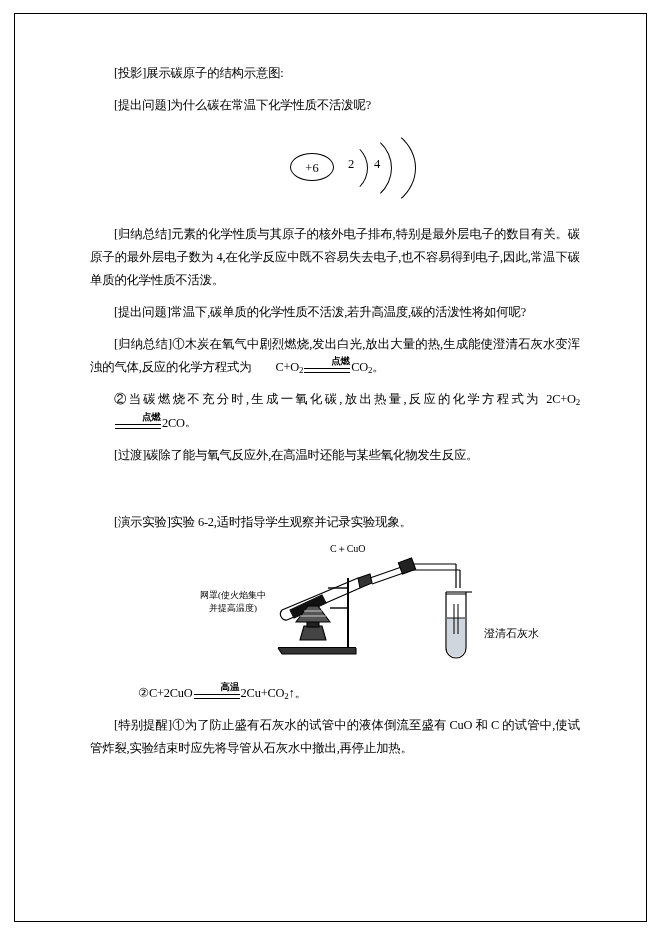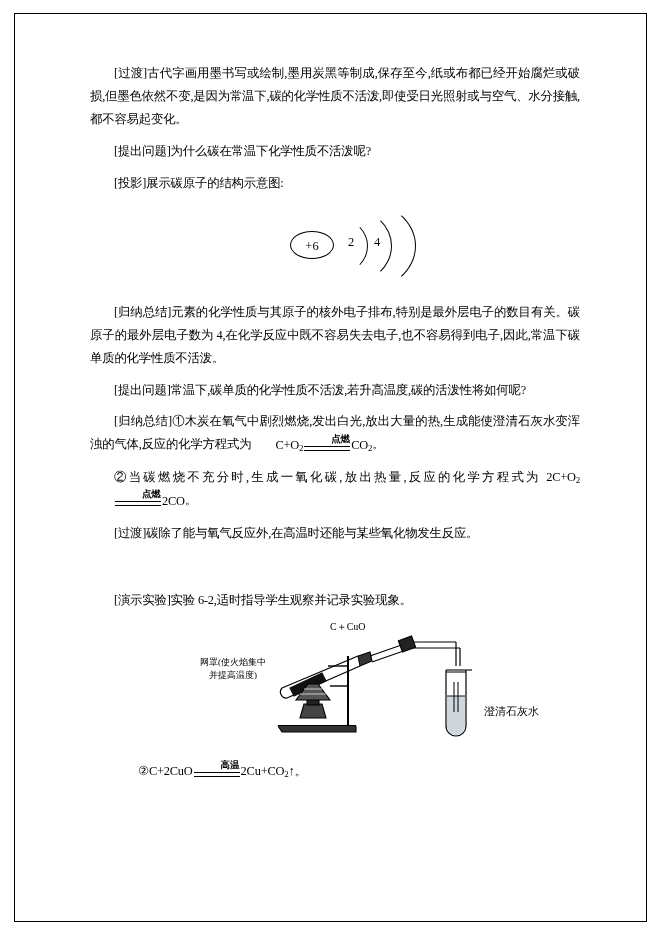--- a/index.html
+++ b/index.html
@@ -159,21 +159,21 @@
   .fig-label-top {
     position: absolute;
     left: 240px;
     top: 0px;
     font-size: 10px;
     text-align: center;
   }
   .fig-label-left {
     position: absolute;
     left: 108px;
-    top: 36px;
+    top: 47px;
     font-size: 9px;
     line-height: 1.45;
     width: 70px;
     text-align: center;
   }
   .fig-label-right {
     position: absolute;
     left: 394px;
     top: 84px;
     font-size: 11px;
@@ -185,25 +185,24 @@
   }
 </style>
 </head>
 <body>
 
 <div class="page">
   <div class="border-frame"></div>
 
   <div class="content">
 
-    <p class="para indent">[过渡]古代字画用墨书写或绘制,墨用炭黑等制成,保存至今,纸或布都已经开始腐烂或破损,但墨色依然不变,是因为常温下,碳的化学性质不活泼,即使受日光照射或与空气、水分接触,都不容易起变化。</p>
+
+    <p class="para indent">[投影]展示碳原子的结构示意图:</p>
 
     <p class="para indent">[提出问题]为什么碳在常温下化学性质不活泼呢?</p>
-
-    <p class="para indent">[投影]展示碳原子的结构示意图:</p>
 
     <div class="atom-wrap">
       <div class="atom">
         <div class="nucleus">+6</div>
         <div class="shell shell1"></div>
         <div class="shell shell2"></div>
         <div class="shell shell3"></div>
         <div class="e-count e1">2</div>
         <div class="e-count e2">4</div>
       </div>
@@ -275,15 +274,16 @@
           <path d="M88,60 L70,60" stroke-width="1.4"></path>
         </g>
       </svg>
     </div>
 
 
     <p class="para indent">
       <span class="eqn"><span>②C+2CuO</span><span class="arrow"><span class="lbl">高温</span><span class="bar"></span><span class="bar2"></span></span><span>2Cu+CO</span><sub>2</sub><span>↑</span></span><span>。</span>
     </p>
 
+    <p class="para indent">[特别提醒]①为了防止盛有石灰水的试管中的液体倒流至盛有 CuO 和 C 的试管中,使试管炸裂,实验结束时应先将导管从石灰水中撤出,再停止加热。</p>
 
   </div>
 </div>
 
 </body></html>

